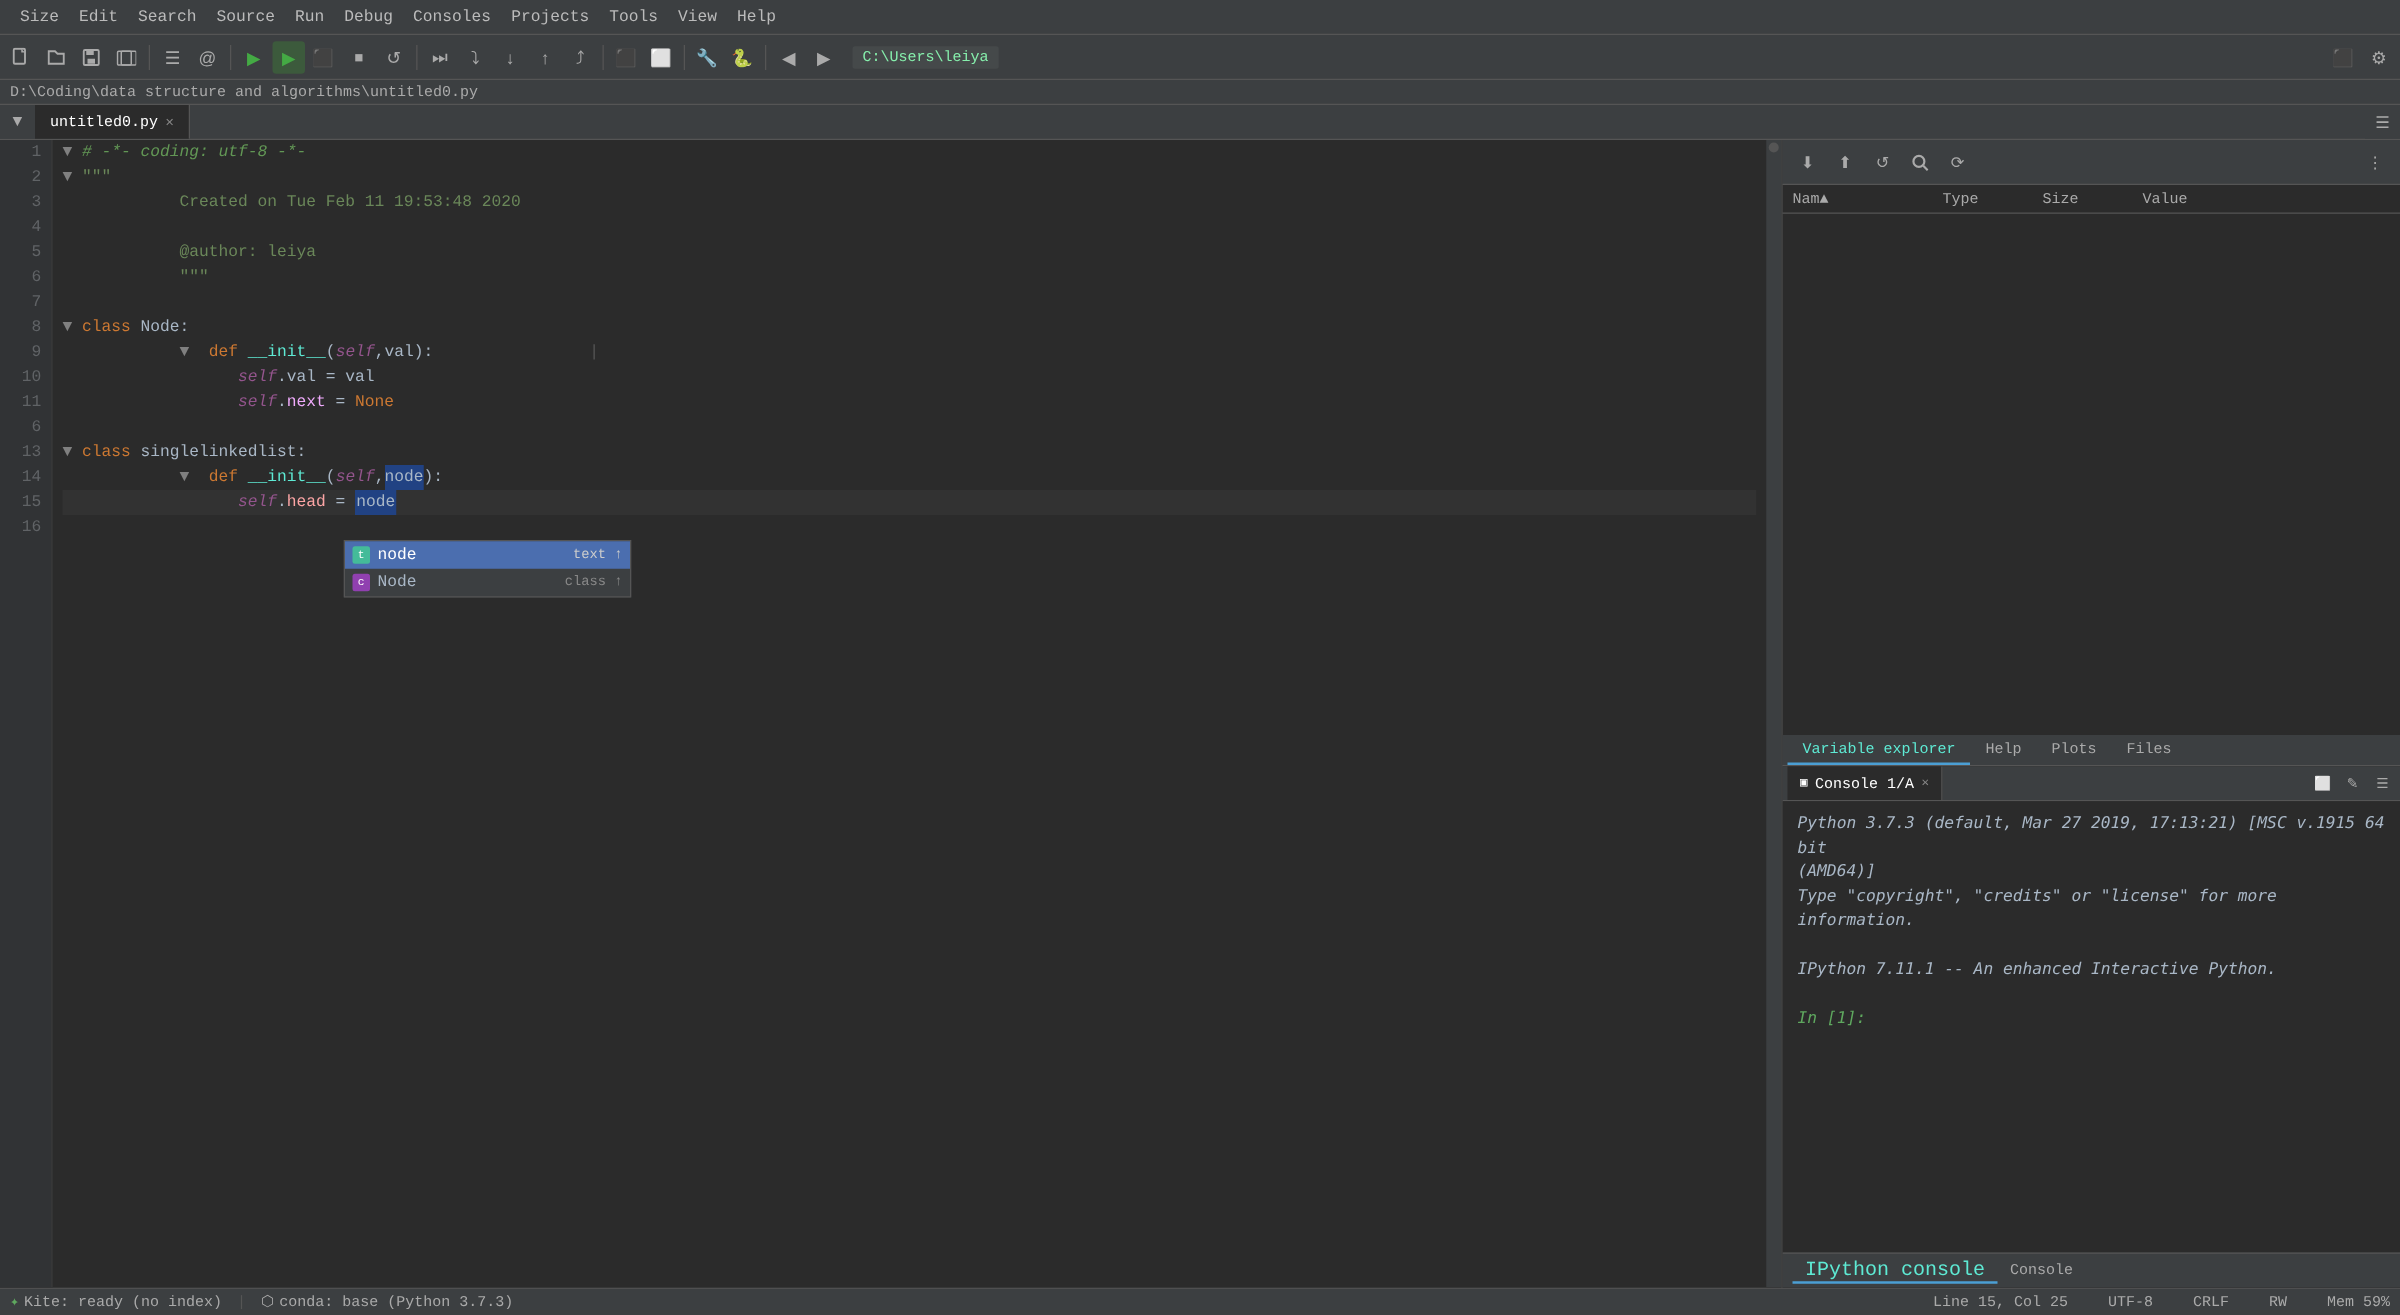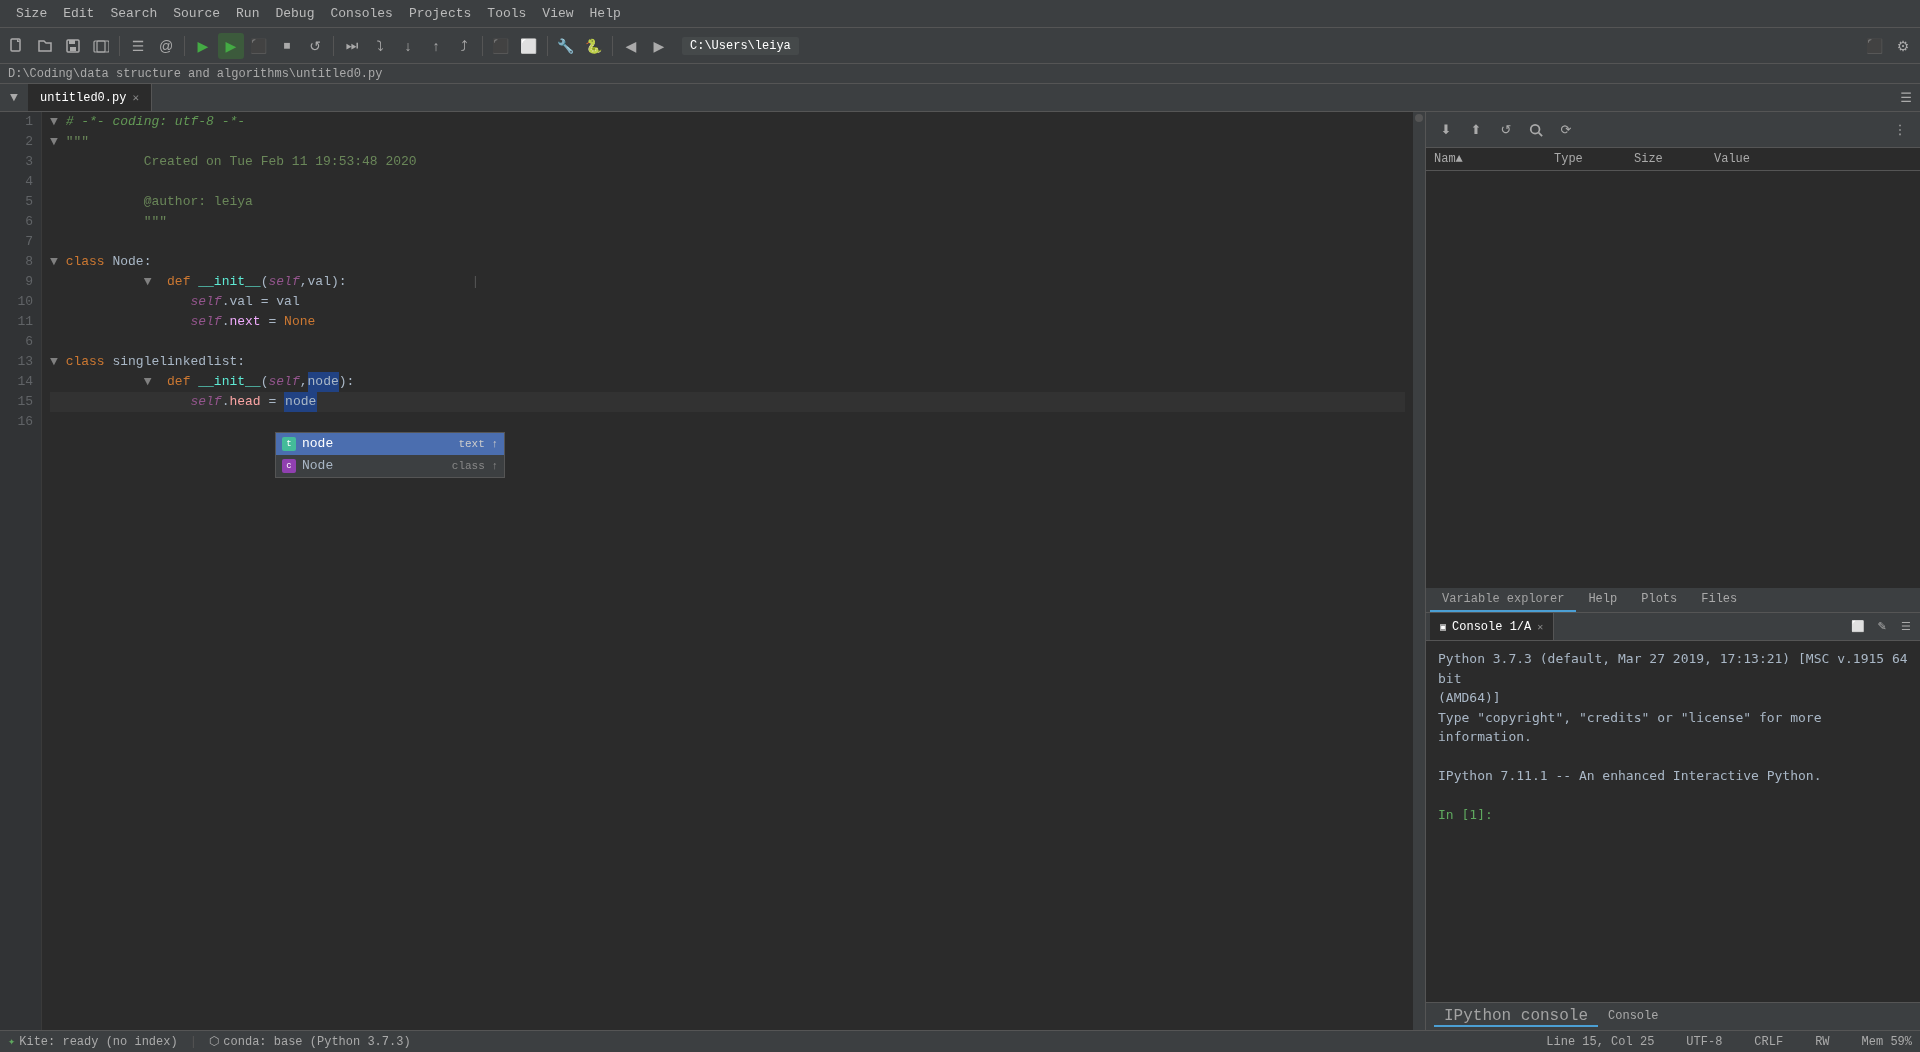--- a/index.html
+++ b/index.html
@@ -37,21 +37,21 @@
       border: none;
       color: #aaa;
       cursor: pointer;
       display: flex; align-items: center; justify-content: center;
       font-size: 14px;
       border-radius: 2px;
     }
     .toolbar-separator { width: 1px; height: 20px; background: #555; margin: 0 3px; }
     .toolbar-path {
       background: #45494a;
-      color: #ffffff;
+      color: #86efac;
       padding: 2px 8px;
       border-radius: 2px;
       font-size: 12px;
       margin-left: 8px;
     }
     .toolbar-right-icons {
       margin-left: auto;
       display: flex;
       align-items: center;
       gap: 2px;
@@ -273,21 +273,21 @@
       padding: 0 4px;
     }
     .ve-tab {
       padding: 4px 12px;
       font-size: 12px;
       color: #aaa;
       cursor: pointer;
       border-bottom: 2px solid transparent;
     }
     .ve-tab.active {
-      color: #a3a3a3;
+      color: #5eead4;
       border-bottom: 2px solid #4b9fd4;
     }
 
     
     #console-area {
       flex: 1;
       display: flex;
       flex-direction: column;
       overflow: hidden;
     }
@@ -321,21 +321,21 @@
 
     #console-output {
       flex: 1;
       background: #2b2b2b;
       padding: 8px 12px;
       overflow: hidden;
       font-family: 'Consolas', monospace;
       font-size: 13px;
       line-height: 1.5;
     }
-    .console-line { color: #a9b7c6; }
+    .console-line { color: #a9b7c6; font-style: italic; }
     .console-green { color: #5fa85f; }
 
     
     #statusbar {
       background: #3c3f41;
       height: 22px;
       display: flex;
       align-items: center;
       padding: 0 8px;
       font-size: 12px;

